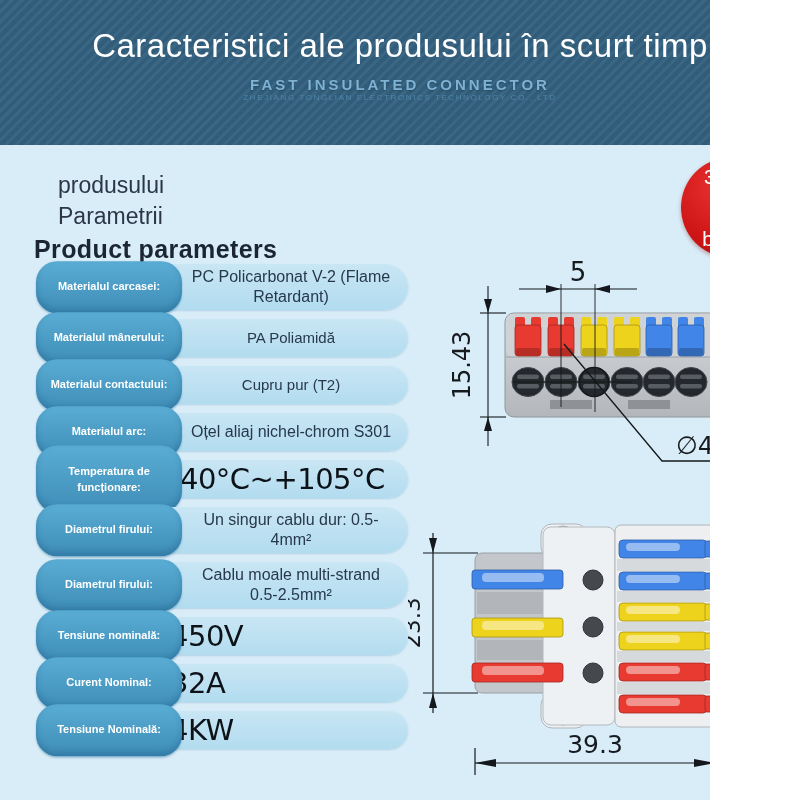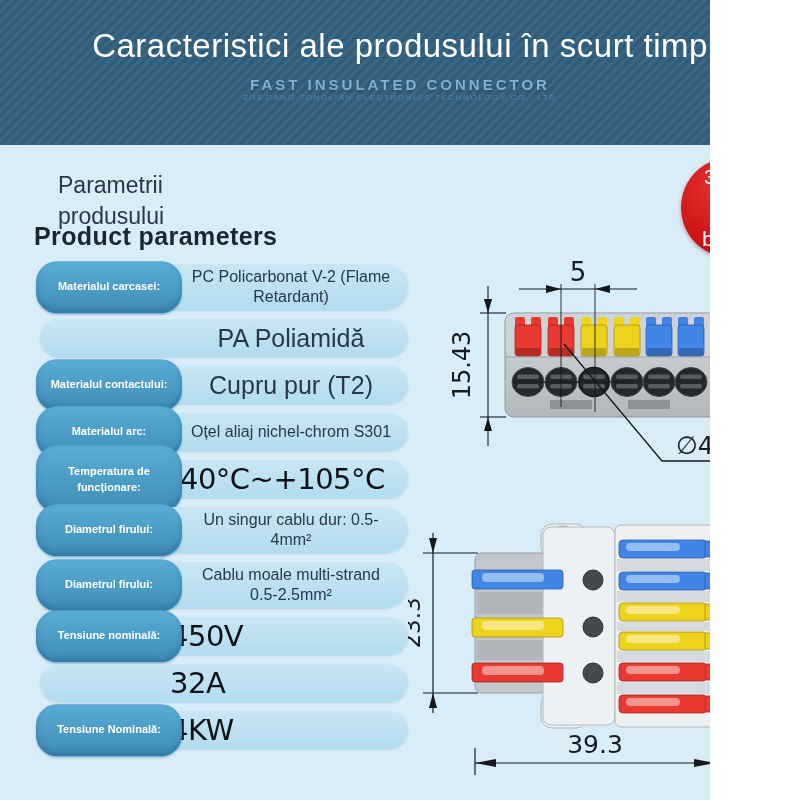--- a/index.html
+++ b/index.html
@@ -20,33 +20,33 @@
   
   .badge{position:absolute;left:681px;top:158px;width:96px;height:99px;
          border-radius:50%;
          background:radial-gradient(circle at 38% 30%,#e73030 0%,#cf1616 55%,#a80d0d 100%);
          box-shadow:0 2px 4px rgba(120,20,20,.35);
          display:flex;flex-direction:column;justify-content:center;align-items:center;
          color:#fff;font-size:20px;line-height:26px;gap:36px;}
   
   .heading-ro{position:absolute;left:58px;top:170px;font-size:23px;line-height:31px;
               color:#2c3646;}
-  .heading-en{position:absolute;left:34px;top:222px;margin:0;font-size:25px;
+  .heading-en{position:absolute;left:34px;top:235px;margin:0;font-size:25px;
               font-weight:800;color:#1b2533;letter-spacing:.4px;}
   
   .params{position:absolute;left:36px;top:264px;width:372px;
           display:flex;flex-direction:column;gap:9px;}
   .param-row{position:relative;min-height:38px;display:flex;}
   .param-value{flex:1;margin-left:4px;border-radius:24px;
                background:linear-gradient(180deg,#c9e6f4,#b2dcef);
                box-shadow:0 1px 2px rgba(110,160,195,.35);
                display:flex;align-items:center;justify-content:center;text-align:center;
                padding:3px 16px 3px 150px;
                font-size:16px;line-height:20px;color:#27384c;}
-  .param-value.mid{font-size:25px;}
+  .param-value.mid{font-size:15px;}
   .param-value.big{justify-content:flex-start;text-align:left;padding-left:130px;
                    font-family:"DejaVu Sans",sans-serif;font-size:29px;
                    letter-spacing:-.5px;color:#0d1218;}
   .param-label{position:absolute;left:0;top:50%;transform:translateY(-50%);
                width:146px;min-height:36px;box-sizing:border-box;
                border-radius:21px;padding:18px 8px;
                background:linear-gradient(180deg,#5aadd4,#3e8db8);
                box-shadow:inset 0 -4px 6px rgba(25,85,125,.35),0 1px 2px rgba(60,120,160,.4);
                display:flex;align-items:center;justify-content:center;text-align:center;
                color:#ffffff;font-size:11px;font-weight:700;line-height:15.5px;}
@@ -65,33 +65,34 @@
     <div class="sub">FAST INSULATED CONNECTOR</div>
     <div class="company">ZHEJIANG TONGLIAN  ELECTRONICS TECHNOLOGY CO., LTD</div>
   </header>
 
   <div class="badge">
     <span>30 de</span>
     <span>bucăți</span>
   </div>
 
   <div class="heading-ro">
+    <div>produsului</div>
     <div>Parametrii</div>
-    <div>produsului</div>
   </div>
   <h2 class="heading-en">Product parameters</h2>
 
   <div class="params" id="params">
   <div class="param-row">
     <div class="param-value">PC Policarbonat V-2 (Flame Retardant)</div>
     <div class="param-label">Materialul carcasei:</div>
   </div>
 
   <div class="param-row">
     <div class="param-value mid">PA Poliamidă</div>
+    <div class="param-label">Materialul mânerului:</div>
   </div>
 
   <div class="param-row">
     <div class="param-value mid">Cupru pur (T2)</div>
     <div class="param-label">Materialul contactului:</div>
   </div>
 
   <div class="param-row">
     <div class="param-value">Oțel aliaj nichel-chrom S301</div>
     <div class="param-label">Materialul arc:</div>
@@ -112,20 +113,21 @@
     <div class="param-label">Diametrul firului:</div>
   </div>
 
   <div class="param-row">
     <div class="param-value big">450V</div>
     <div class="param-label">Tensiune nominală:</div>
   </div>
 
   <div class="param-row">
     <div class="param-value big">32A</div>
+    <div class="param-label">Curent Nominal:</div>
   </div>
 
   <div class="param-row">
     <div class="param-value big">4KW</div>
     <div class="param-label">Tensiune Nominală:</div>
   </div>
 </div>
 
   <svg class="svg-top" width="340" height="215" viewBox="0 0 340 215">
     <defs>

